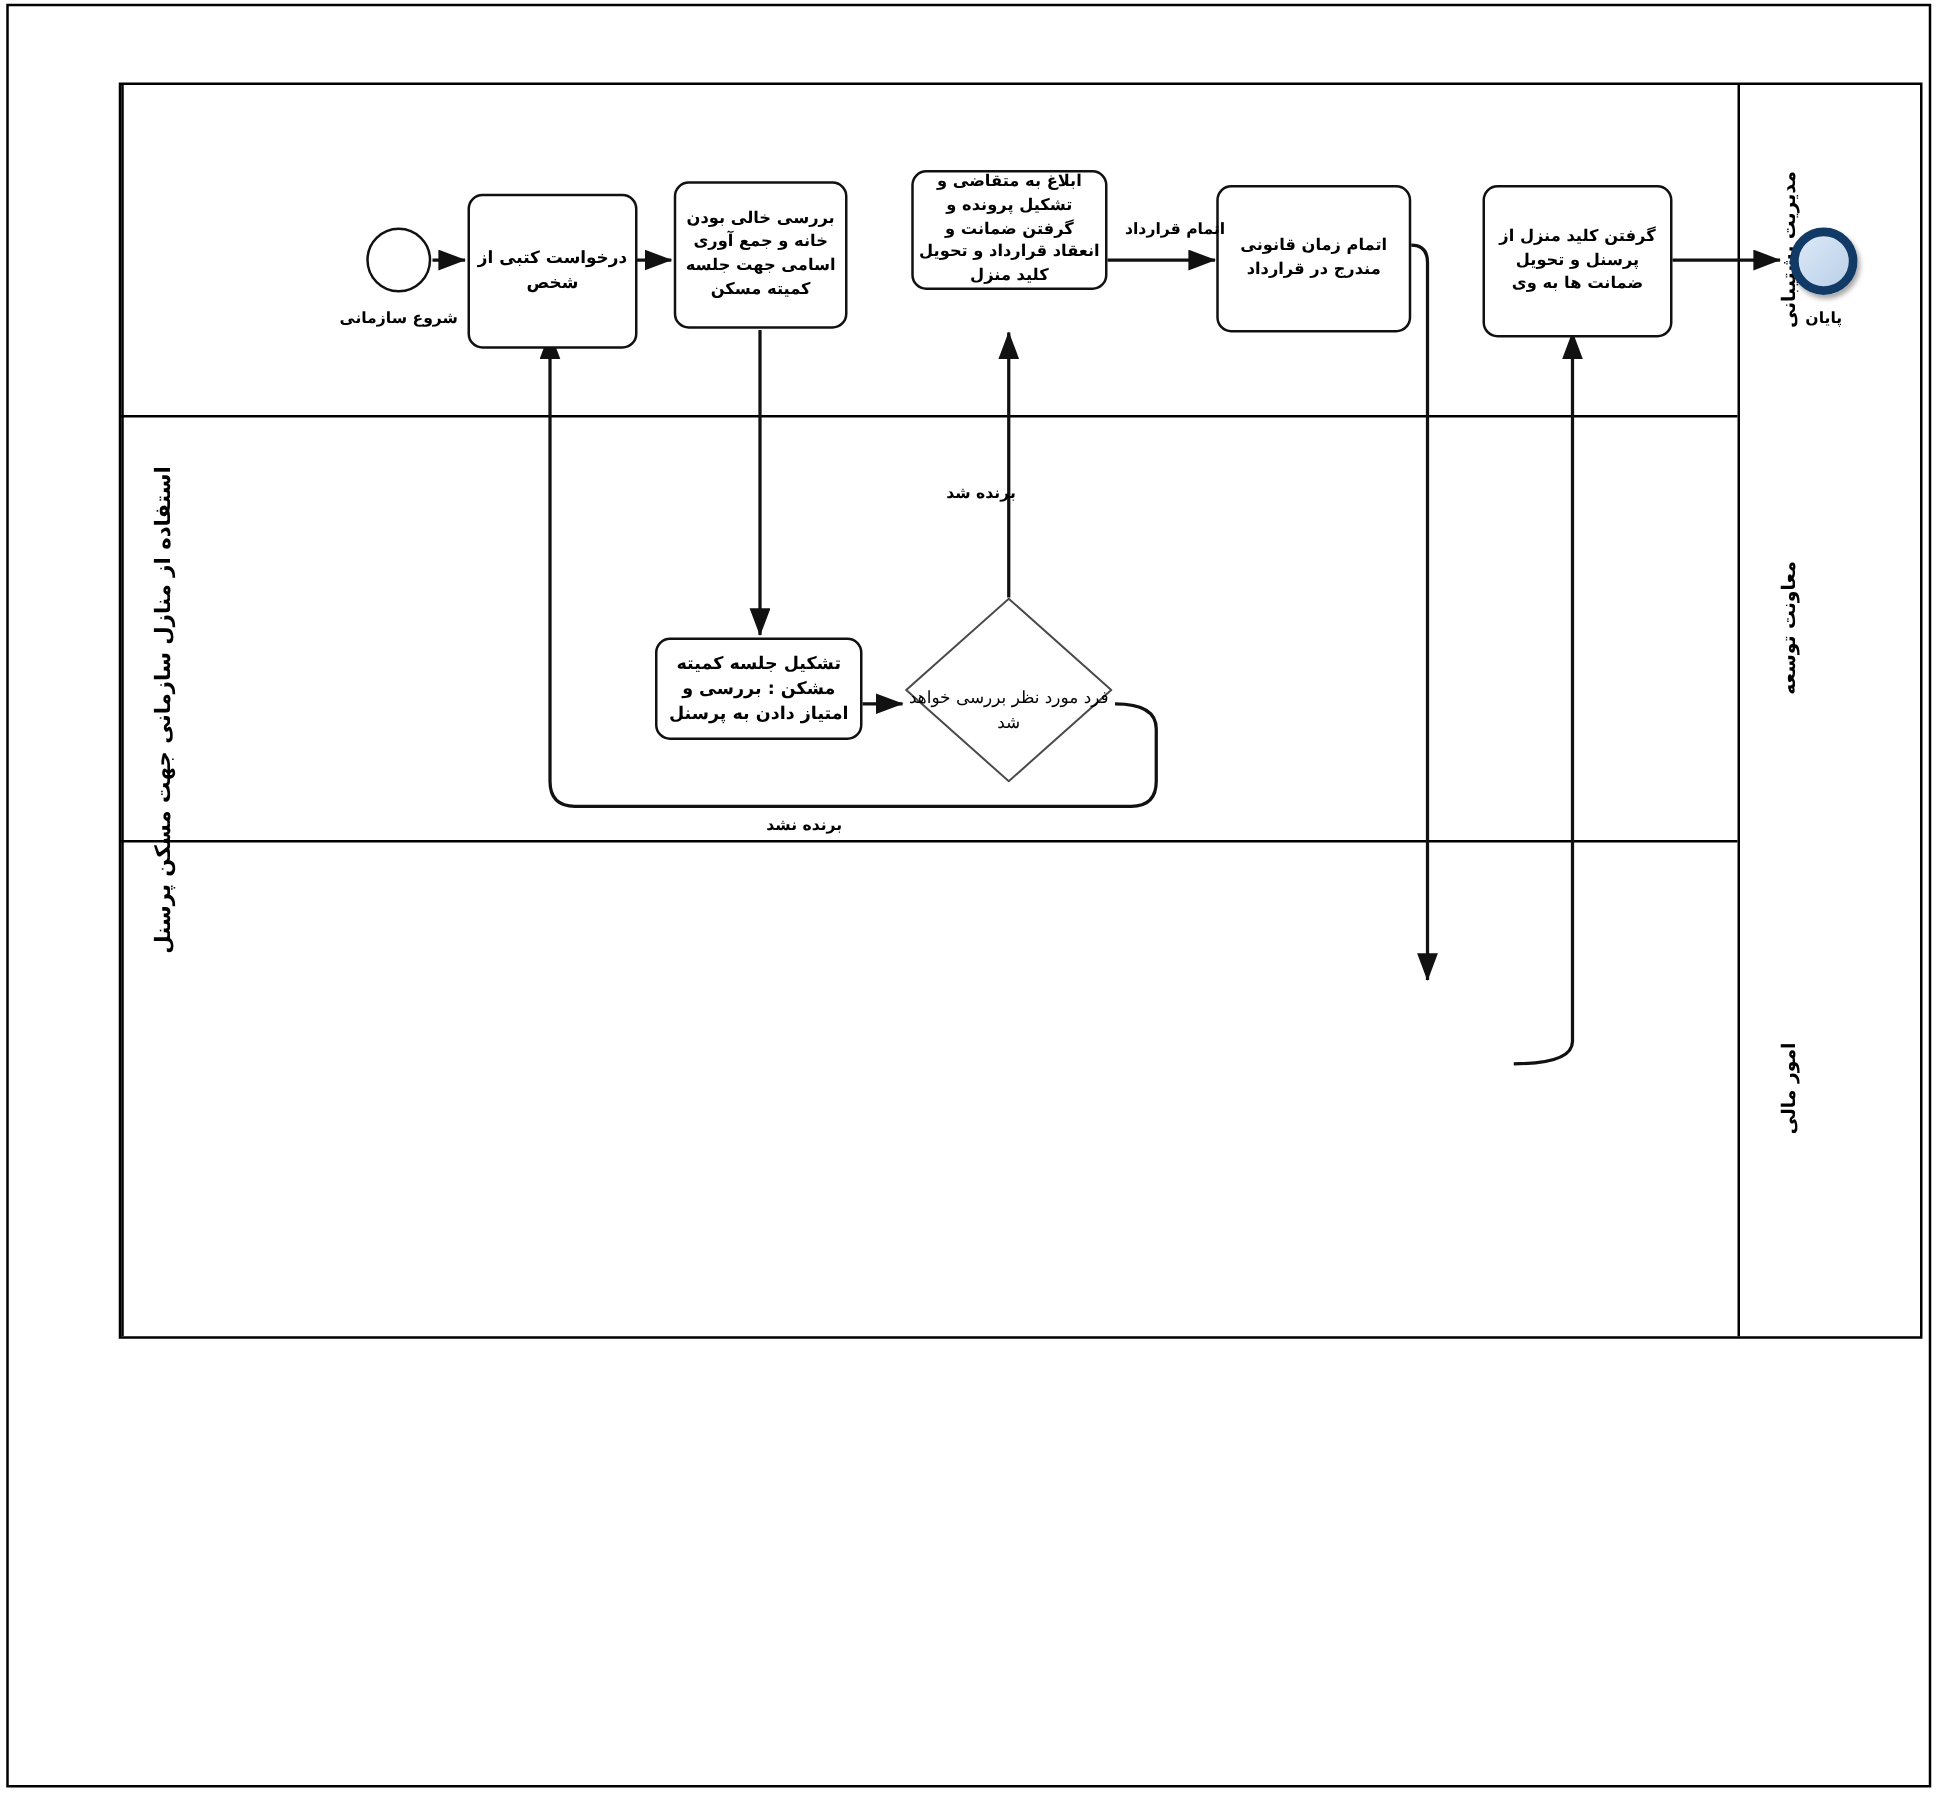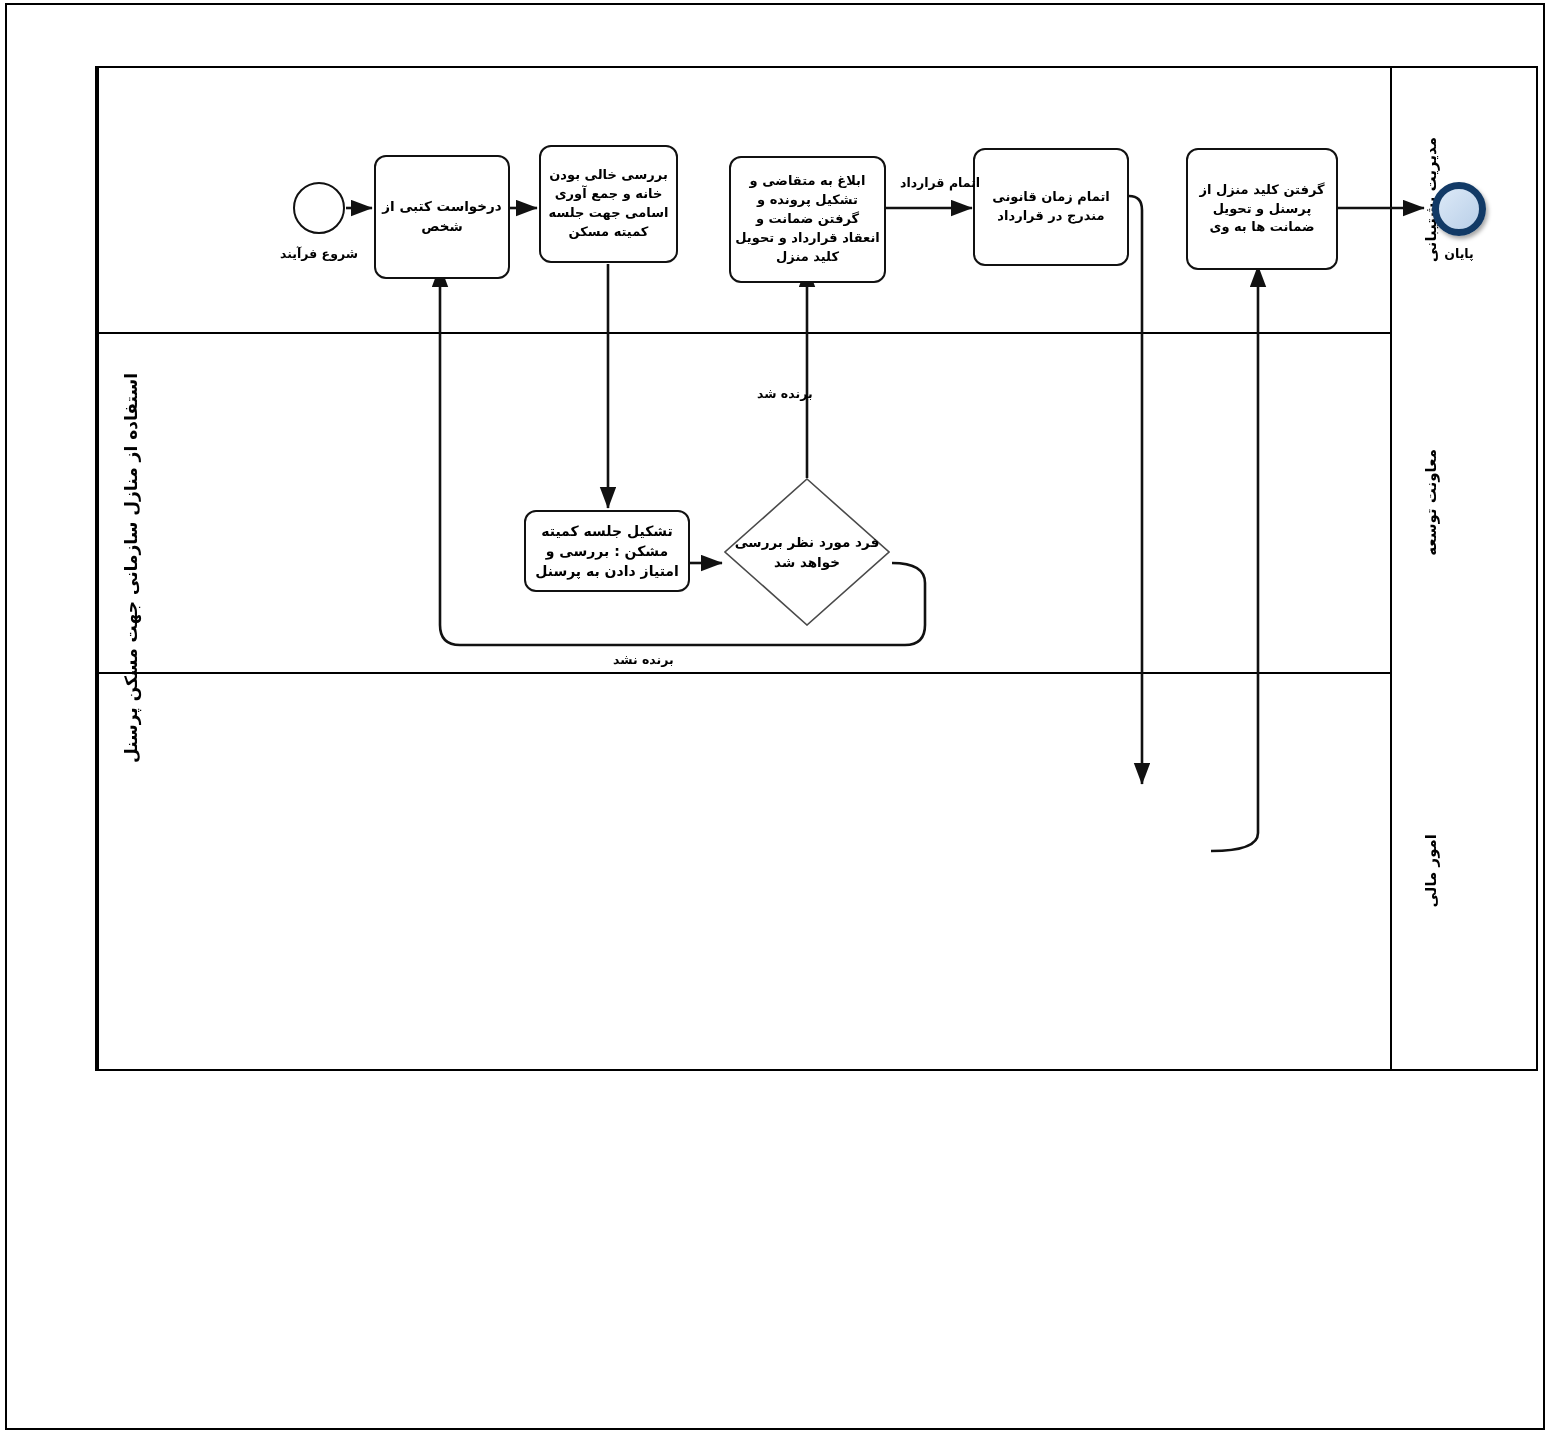--- a/index.html
+++ b/index.html
@@ -20,21 +20,21 @@
   .lane-head{position:absolute;width:80px;border-left:2px solid #000;box-sizing:border-box;display:flex;align-items:center;justify-content:center;}
   .lane-head span{writing-mode:vertical-rl;transform:rotate(180deg);white-space:nowrap;font-size:15px;font-weight:bold;color:#000;}
 
   .lane-sep{position:absolute;height:0;border-top:2px solid #000;}
 
   
   .task{position:absolute;box-sizing:border-box;border:2px solid #111;border-radius:12px;background:#fff;display:flex;align-items:center;justify-content:center;text-align:center;padding:4px 4px;font-size:13.5px;line-height:1.45;color:#000;font-weight:bold;}
 
   .gateway{position:absolute;box-sizing:border-box;}
   .gateway .dia{position:absolute;left:0;top:0;width:100%;height:100%;}
-  .gateway .glabel{position:absolute;left:0;top:0;width:100%;height:100%;display:flex;align-items:center;justify-content:center;text-align:center;font-size:13.5px;line-height:1.5;font-weight:bold;color:#000;}
+  .gateway .glabel{position:absolute;left:0;top:16px;width:100%;height:100%;display:flex;align-items:center;justify-content:center;text-align:center;font-size:13.5px;line-height:1.5;font-weight:normal;color:#000;}
 
   .event{position:absolute;box-sizing:border-box;border-radius:50%;}
   .event.start{border:2px solid #111;background:#fff;}
   .event.end{border:7px solid #123a66;background:linear-gradient(135deg,#dce9f7 0%,#b9cfe8 100%);box-shadow:2px 3px 4px rgba(0,0,0,.35);}
   .event-label{position:absolute;text-align:center;font-size:12.5px;font-weight:bold;color:#000;white-space:nowrap;}
 
   .edge-label{position:absolute;font-size:12.5px;font-weight:bold;color:#000;white-space:nowrap;}
 
   svg.conn{position:absolute;left:0;top:0;width:1553px;height:1437px;pointer-events:none;overflow:visible;}
 </style>
@@ -89,25 +89,25 @@
 
       <path d="M1211,851 q47,0 47,-18 L1258,266"></path>
 
       <path d="M1338,208 L1424,208"></path>
 
       <path d="M892,563 q33,0 33,20 L925,625 q0,20 -20,20 L460,645 q-20,0 -20,-20 L440,266"></path>
     </g>
   </svg>
 
   <div class="event start" style="left:293px;top:182px;width:52px;height:52px;"></div>
-  <div class="event-label" style="left:263px;top:246px;width:112px;">شروع فرآیند</div>
+  <div class="event-label" style="left:263px;top:246px;width:112px;">شروع سازمانی</div>
 
   <div class="task" style="left:374px;top:155px;width:136px;height:124px;">درخواست کتبی از شخص</div>
   <div class="task" style="left:539px;top:145px;width:139px;height:118px;font-size:13px;">بررسی خالی بودن خانه و جمع آوری اسامی جهت جلسه کمیته مسکن</div>
-  <div class="task" style="left:729px;top:156px;width:157px;height:127px;font-size:13px;">ابلاغ به متقاضی و تشکیل پرونده و گرفتن ضمانت و انعقاد قرارداد و تحویل کلید منزل</div>
+  <div class="task" style="left:729px;top:136px;width:157px;height:96px;font-size:13px;">ابلاغ به متقاضی و تشکیل پرونده و گرفتن ضمانت و انعقاد قرارداد و تحویل کلید منزل</div>
   <div class="task" style="left:1186px;top:148px;width:152px;height:122px;font-size:13px;">گرفتن کلید منزل از پرسنل و تحویل ضمانت ها به وی</div>
   <div class="task" style="left:973px;top:148px;width:156px;height:118px;font-size:13px;">اتمام زمان قانونی مندرج در قرارداد</div>
 
   <div class="event end" style="left:1432px;top:182px;width:54px;height:54px;"></div>
   <div class="event-label" style="left:1404px;top:246px;width:110px;">پایان</div>
 
   <div class="task" style="left:524px;top:510px;width:166px;height:82px;font-size:14px;">تشکیل جلسه کمیته مشکن :  بررسی و امتیاز دادن به پرسنل</div>
 
   <div class="gateway" style="left:724px;top:478px;width:166px;height:148px;">
     <svg class="dia" viewBox="0 0 166 148" preserveAspectRatio="none">

